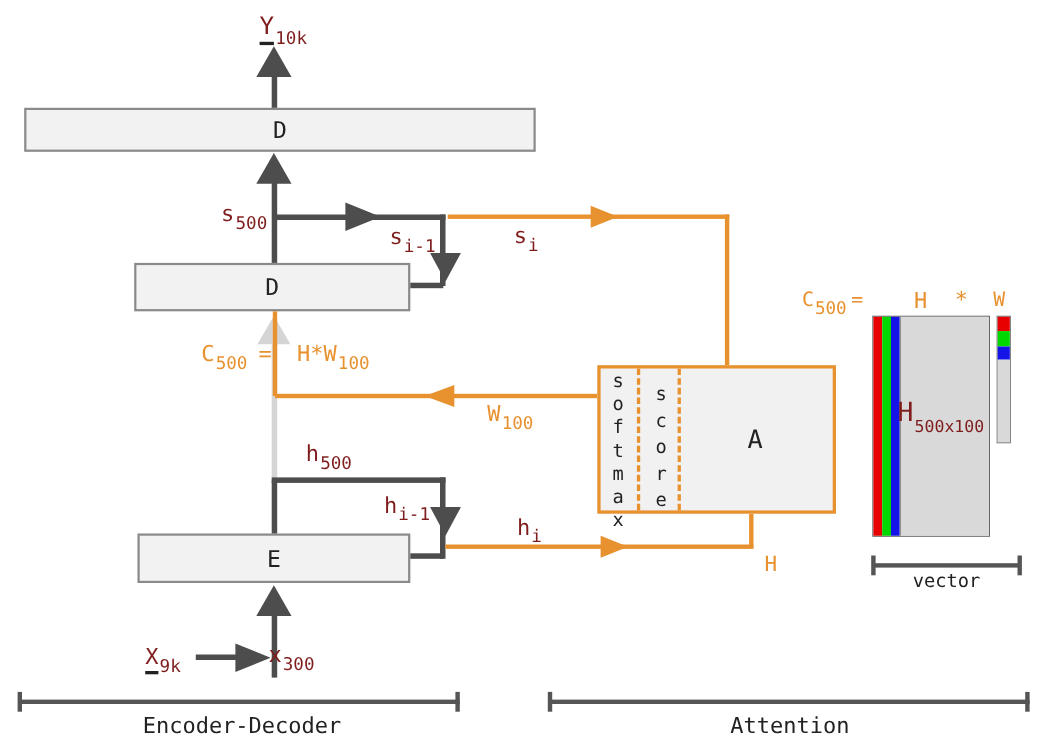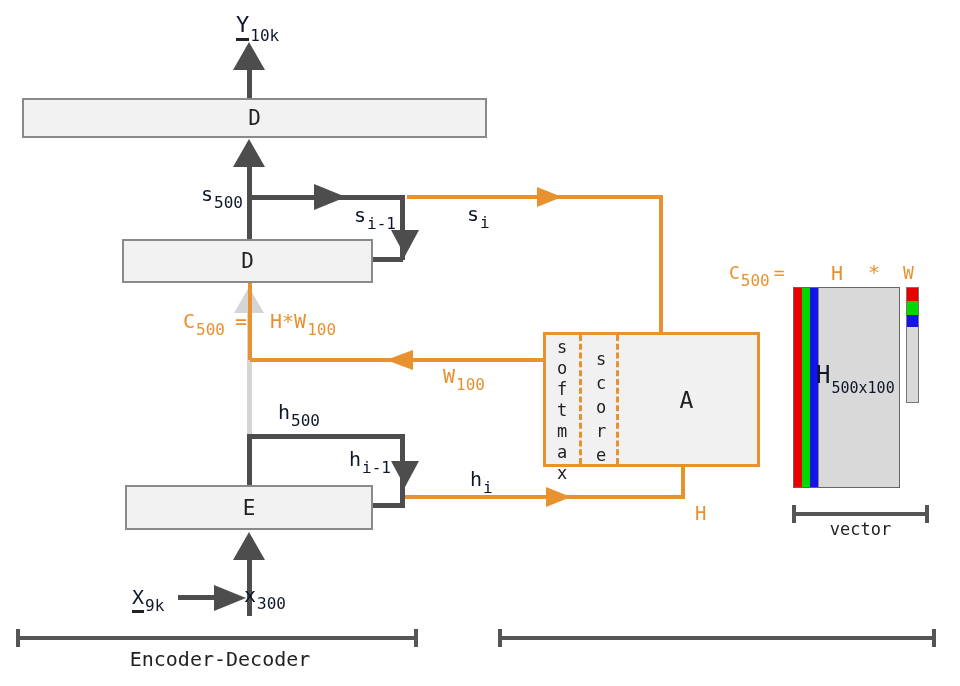--- a/index.html
+++ b/index.html
@@ -20,21 +20,21 @@
   .fline{position:absolute;background:#D5D5D5;}
   
   .ah{position:absolute;width:0;height:0;}
   .ah-up-dark{border-left:16px solid transparent;border-right:16px solid transparent;border-bottom:28px solid #4D4D4D;}
   .ah-down-dark{border-left:14px solid transparent;border-right:14px solid transparent;border-top:26px solid #4D4D4D;}
   .ah-right-dark{border-top:13px solid transparent;border-bottom:13px solid transparent;border-left:32px solid #4D4D4D;}
   .ah-up-faint{border-left:15px solid transparent;border-right:15px solid transparent;border-bottom:26px solid #D5D5D5;}
   .ah-right-orange{border-top:10px solid transparent;border-bottom:10px solid transparent;border-left:25px solid #E8912F;}
   .ah-left-orange{border-top:10px solid transparent;border-bottom:10px solid transparent;border-right:27px solid #E8912F;}
   
-  .lbl{position:absolute;white-space:nowrap;font-size:20px;color:#0f172a;line-height:1;}
+  .lbl{position:absolute;white-space:nowrap;font-size:20px;color:#7f1d1d;line-height:1;}
   .lbl .sub{font-size:16px;position:relative;top:7px;margin-left:1px;}
   .lbl.orange{color:#E8912F;}
   .lbl .ul{border-bottom:3px solid #222;padding-bottom:1px;}
   .section-lbl{position:absolute;text-align:center;font-size:20px;color:#222;}
   
   #attn-box{
     position:absolute;left:543px;top:332px;width:217px;height:135px;
     background:#F1F1F1;border:3px solid #E8912F;box-sizing:border-box;
   }
   .vtext{
@@ -187,14 +187,15 @@
   </div>
 
   <div class="dline" style="left:18px;top:636px;width:400px;height:4px;background:#555;"></div>
   <div class="tick" style="left:16px;top:629px;width:4px;height:18px;background:#555;"></div>
   <div class="tick" style="left:414px;top:629px;width:4px;height:18px;background:#555;"></div>
   <div class="section-lbl" style="left:22px;top:647px;width:396px;">Encoder-Decoder</div>
 
   <div class="dline" style="left:500px;top:636px;width:436px;height:4px;background:#555;"></div>
   <div class="tick" style="left:498px;top:629px;width:4px;height:18px;background:#555;"></div>
   <div class="tick" style="left:932px;top:629px;width:4px;height:18px;background:#555;"></div>
+  <div class="section-lbl" style="left:500px;top:647px;width:436px;">Attention</div>
 
 </div>
 
 </body></html>

